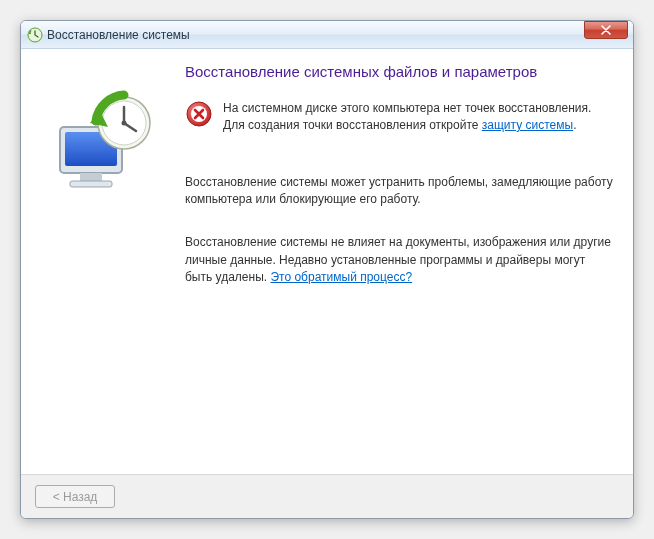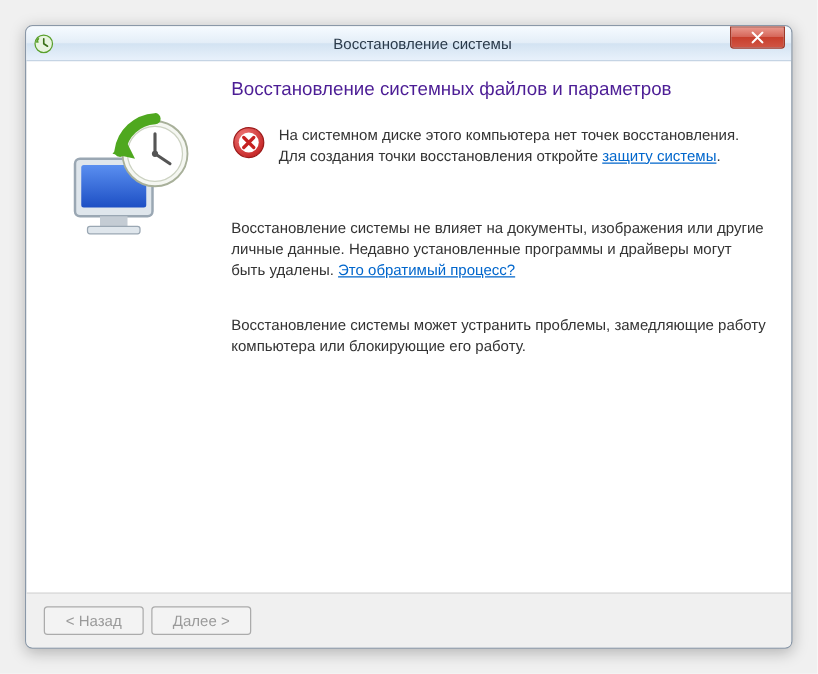--- a/index.html
+++ b/index.html
@@ -25,21 +25,20 @@
     flex-direction: column;
   }
   .titlebar {
     height: 28px;
     background: linear-gradient(to bottom, #f6fbff 0%, #e4eef8 48%, #d3e3f2 52%, #e8f1fb 100%);
     border-bottom: 1px solid #c5d4e4;
     display: flex;
     align-items: center;
     padding: 0 4px 0 6px;
     position: relative;
-    text-align: center;
   }
   .title-icon { width: 16px; height: 16px; margin-right: 4px; flex-shrink: 0; }
   .title-text { color: #2a3a4a; font-size: 12px; flex: 1; }
   .close-btn {
     width: 44px;
     height: 18px;
     background: linear-gradient(to bottom, #e9978c 0%, #d6685b 45%, #c83f2d 50%, #d05544 100%);
     border: 1px solid #9f3828;
     border-radius: 0 0 3px 3px;
     display: flex;
@@ -177,26 +176,25 @@
               <stop offset="0%" stop-color="#f07878"></stop>
               <stop offset="100%" stop-color="#c21f1f"></stop>
             </radialGradient>
           </defs>
         </svg>
         <div class="error-text">
           <span>На системном диске этого компьютера нет точек восстановления. Для создания точки восстановления откройте </span><a>защиту системы</a><span>.</span>
         </div>
       </div>
 
+      <div class="para">Восстановление системы может устранить проблемы, замедляющие работу компьютера или блокирующие его работу.</div>
+
       <div class="para">
         <span>Восстановление системы не влияет на документы, изображения или другие личные данные. Недавно установленные программы и драйверы могут быть удалены. </span><a>Это обратимый процесс?</a>
       </div>
-
-      <div class="para">Восстановление системы может устранить проблемы, замедляющие работу компьютера или блокирующие его работу.</div>
     </div>
   </div>
 
   <div class="footer">
     <button class="btn" disabled="">&lt; Назад</button>
-    <button class="btn" disabled="">Далее &gt;</button>
   </div>
 
 </div>
 
 </body></html>

